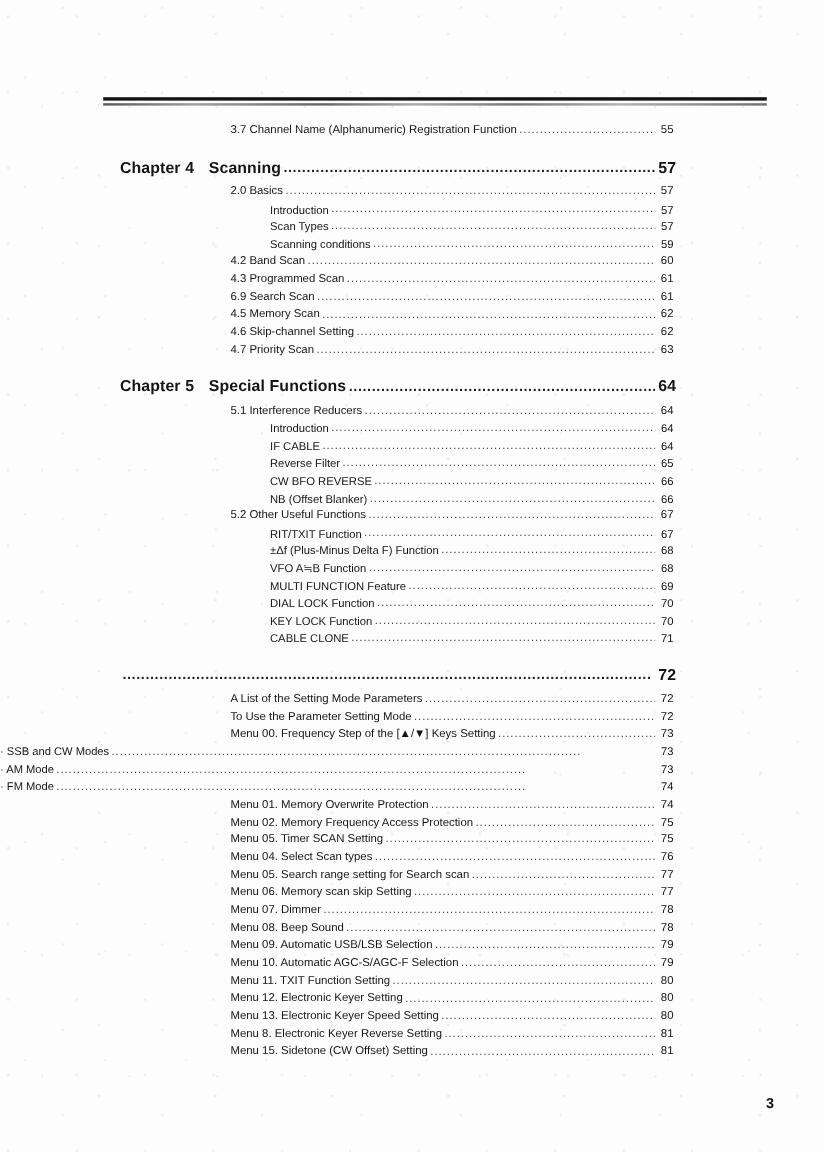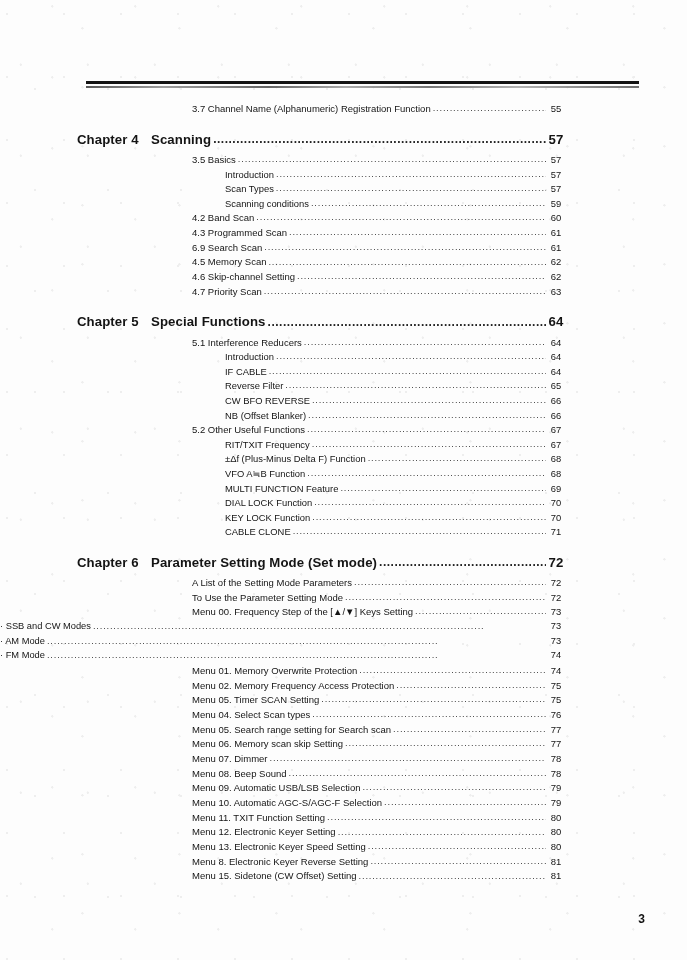--- a/index.html
+++ b/index.html
@@ -110,21 +110,21 @@
 
   .lvl-1 { font-size: 9.5px; }
   .lvl-2 { font-size: 9.4px; }
   .lvl-3 { font-size: 9.3px; }
 
   
   .row-box {
     position: relative;
     margin-right: 122px;
   }
-  .ind-0  { margin-left: 77px; }   
+  .ind-0  { margin-left: 100px; }   
   .ind-1  { margin-left: 192px; }   
   .ind-2  { margin-left: 225px; }   
   .ind-3  { }
   .sp-s  { height: 9px; }
   .sp-l  { height: 19px; }
 
   .row-gap { height: 5.2px; }
 
   .page-number {
     position: absolute;
@@ -162,21 +162,21 @@
       <div class="row-box ind-0">
         <div class="toc-row lvl-chapter">
           <span class="toc-label"><span class="chapter-num">Chapter 4</span><span>Scanning</span></span>
           <span class="toc-dots">...................................................................................................................</span>
           <span class="toc-page">57</span>
         </div>
       </div>
       <div class="sp-s"></div>
       <div class="row-box ind-1">
         <div class="toc-row lvl-1">
-          <span class="toc-label">3.5 Basics</span>
+          <span class="toc-label">2.0 Basics</span>
           <span class="toc-dots">...................................................................................................................</span>
           <span class="toc-page">57</span>
         </div>
       </div>
       <div class="row-gap"></div>
       <div class="row-box ind-2">
         <div class="toc-row lvl-2">
           <span class="toc-label">Introduction</span>
           <span class="toc-dots">...................................................................................................................</span>
           <span class="toc-page">57</span>
@@ -306,21 +306,21 @@
       <div class="row-box ind-1">
         <div class="toc-row lvl-1">
           <span class="toc-label">5.2 Other Useful Functions</span>
           <span class="toc-dots">...................................................................................................................</span>
           <span class="toc-page">67</span>
         </div>
       </div>
       <div class="row-gap"></div>
       <div class="row-box ind-2">
         <div class="toc-row lvl-2">
-          <span class="toc-label">RIT/TXIT Frequency</span>
+          <span class="toc-label">RIT/TXIT Function</span>
           <span class="toc-dots">...................................................................................................................</span>
           <span class="toc-page">67</span>
         </div>
       </div>
       <div class="row-gap"></div>
       <div class="row-box ind-2">
         <div class="toc-row lvl-2">
           <span class="toc-label">±Δf (Plus-Minus Delta F) Function</span>
           <span class="toc-dots">...................................................................................................................</span>
           <span class="toc-page">68</span>
@@ -362,21 +362,20 @@
       <div class="row-box ind-2">
         <div class="toc-row lvl-2">
           <span class="toc-label">CABLE CLONE</span>
           <span class="toc-dots">...................................................................................................................</span>
           <span class="toc-page">71</span>
         </div>
       </div>
       <div class="sp-l"></div>
       <div class="row-box ind-0">
         <div class="toc-row lvl-chapter">
-          <span class="toc-label"><span class="chapter-num">Chapter 6</span><span>Parameter Setting Mode (Set mode)</span></span>
           <span class="toc-dots">...................................................................................................................</span>
           <span class="toc-page">72</span>
         </div>
       </div>
       <div class="sp-s"></div>
       <div class="row-box ind-1">
         <div class="toc-row lvl-1">
           <span class="toc-label">A List of the Setting Mode Parameters</span>
           <span class="toc-dots">...................................................................................................................</span>
           <span class="toc-page">72</span>

